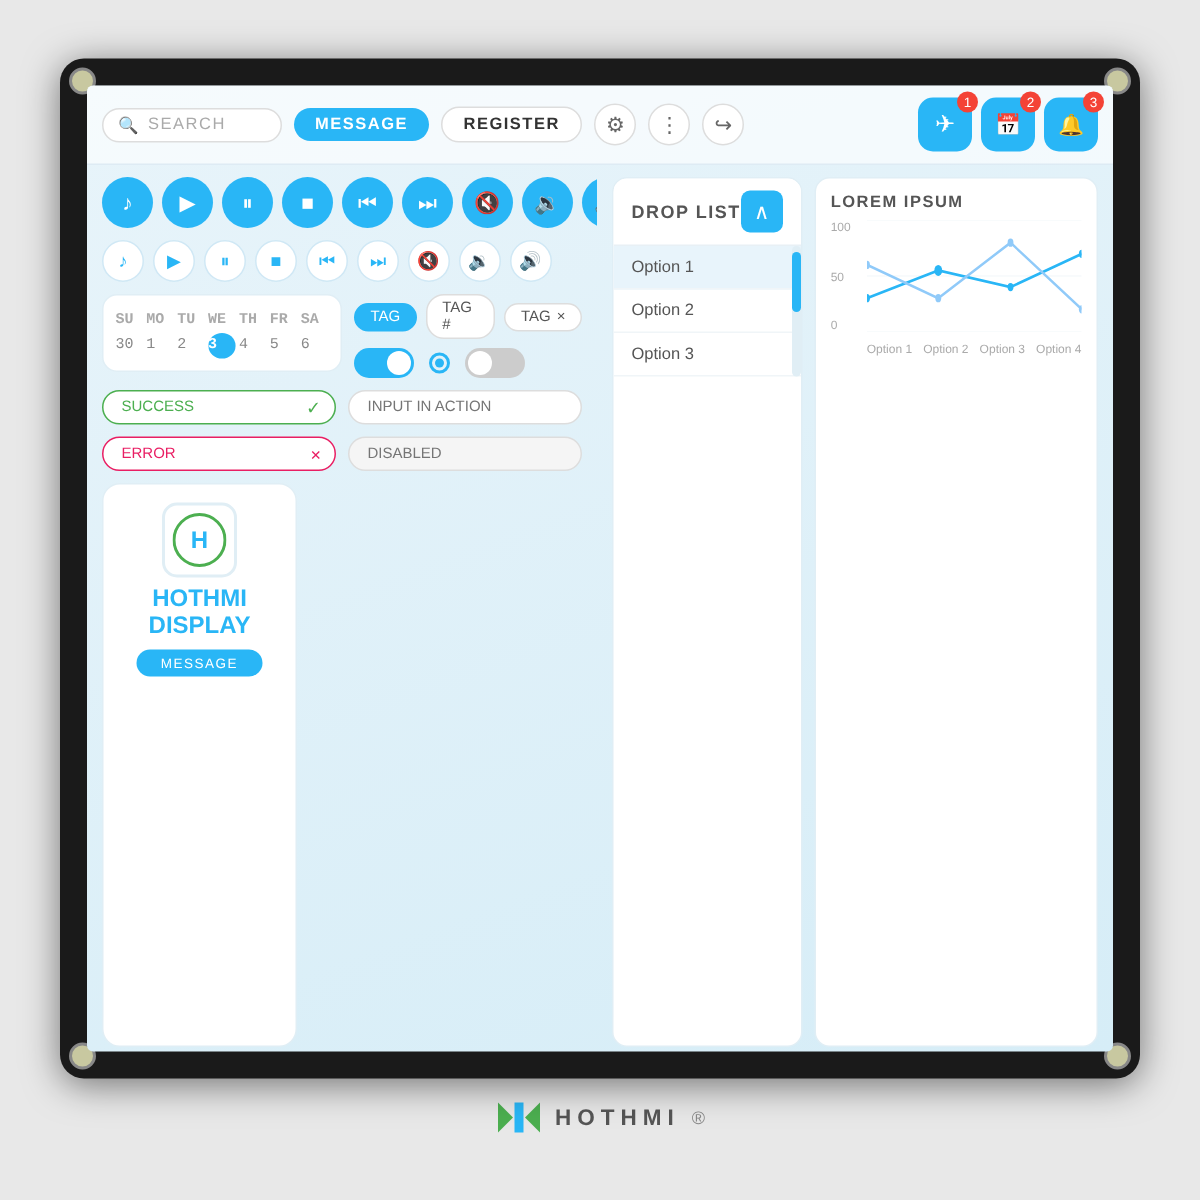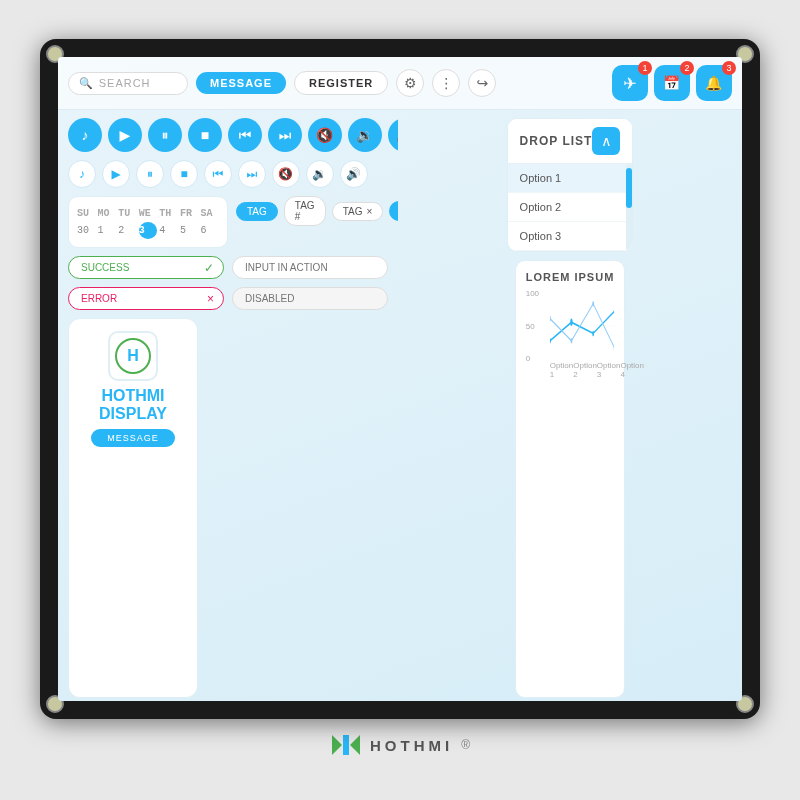--- a/index.html
+++ b/index.html
@@ -237,21 +237,21 @@
     
     .bottom-row {
       display: flex; gap: 8px; align-items: stretch;
       flex: 1;
     }
 
     
     .right-panel {
       flex: 1;
       padding: 8px 10px;
-      display: flex; flex-direction: column; gap: 8px; align-items: center;
+      display: flex; gap: 8px;
     }
 
     
     .drop-list-section {
       background: white; border-radius: 10px;
       border: 1px solid #e0eef5;
       overflow: hidden;
     }
     .drop-list-header {
       display: flex; align-items: center; justify-content: space-between;
@@ -392,21 +392,21 @@
               <div class="cal-cell">30</div>
               <div class="cal-cell">1</div>
               <div class="cal-cell">2</div>
               <div class="cal-cell today">3</div>
               <div class="cal-cell">4</div>
               <div class="cal-cell">5</div>
               <div class="cal-cell">6</div>
             </div>
           </div>
 
-          <div style="display:flex;flex-direction:row;gap:6px;flex:1;">
+          <div style="display:flex;flex-direction:column;gap:6px;flex:1;">
             <div class="tags-row">
               <div class="tag active">TAG</div>
               <div class="tag">TAG #</div>
               <div class="tag close-tag">TAG <span>×</span></div>
             </div>
             <div class="toggle-row">
               <div class="toggle on">
                 <div class="toggle-knob"></div>
               </div>
               <div class="radio-row">

